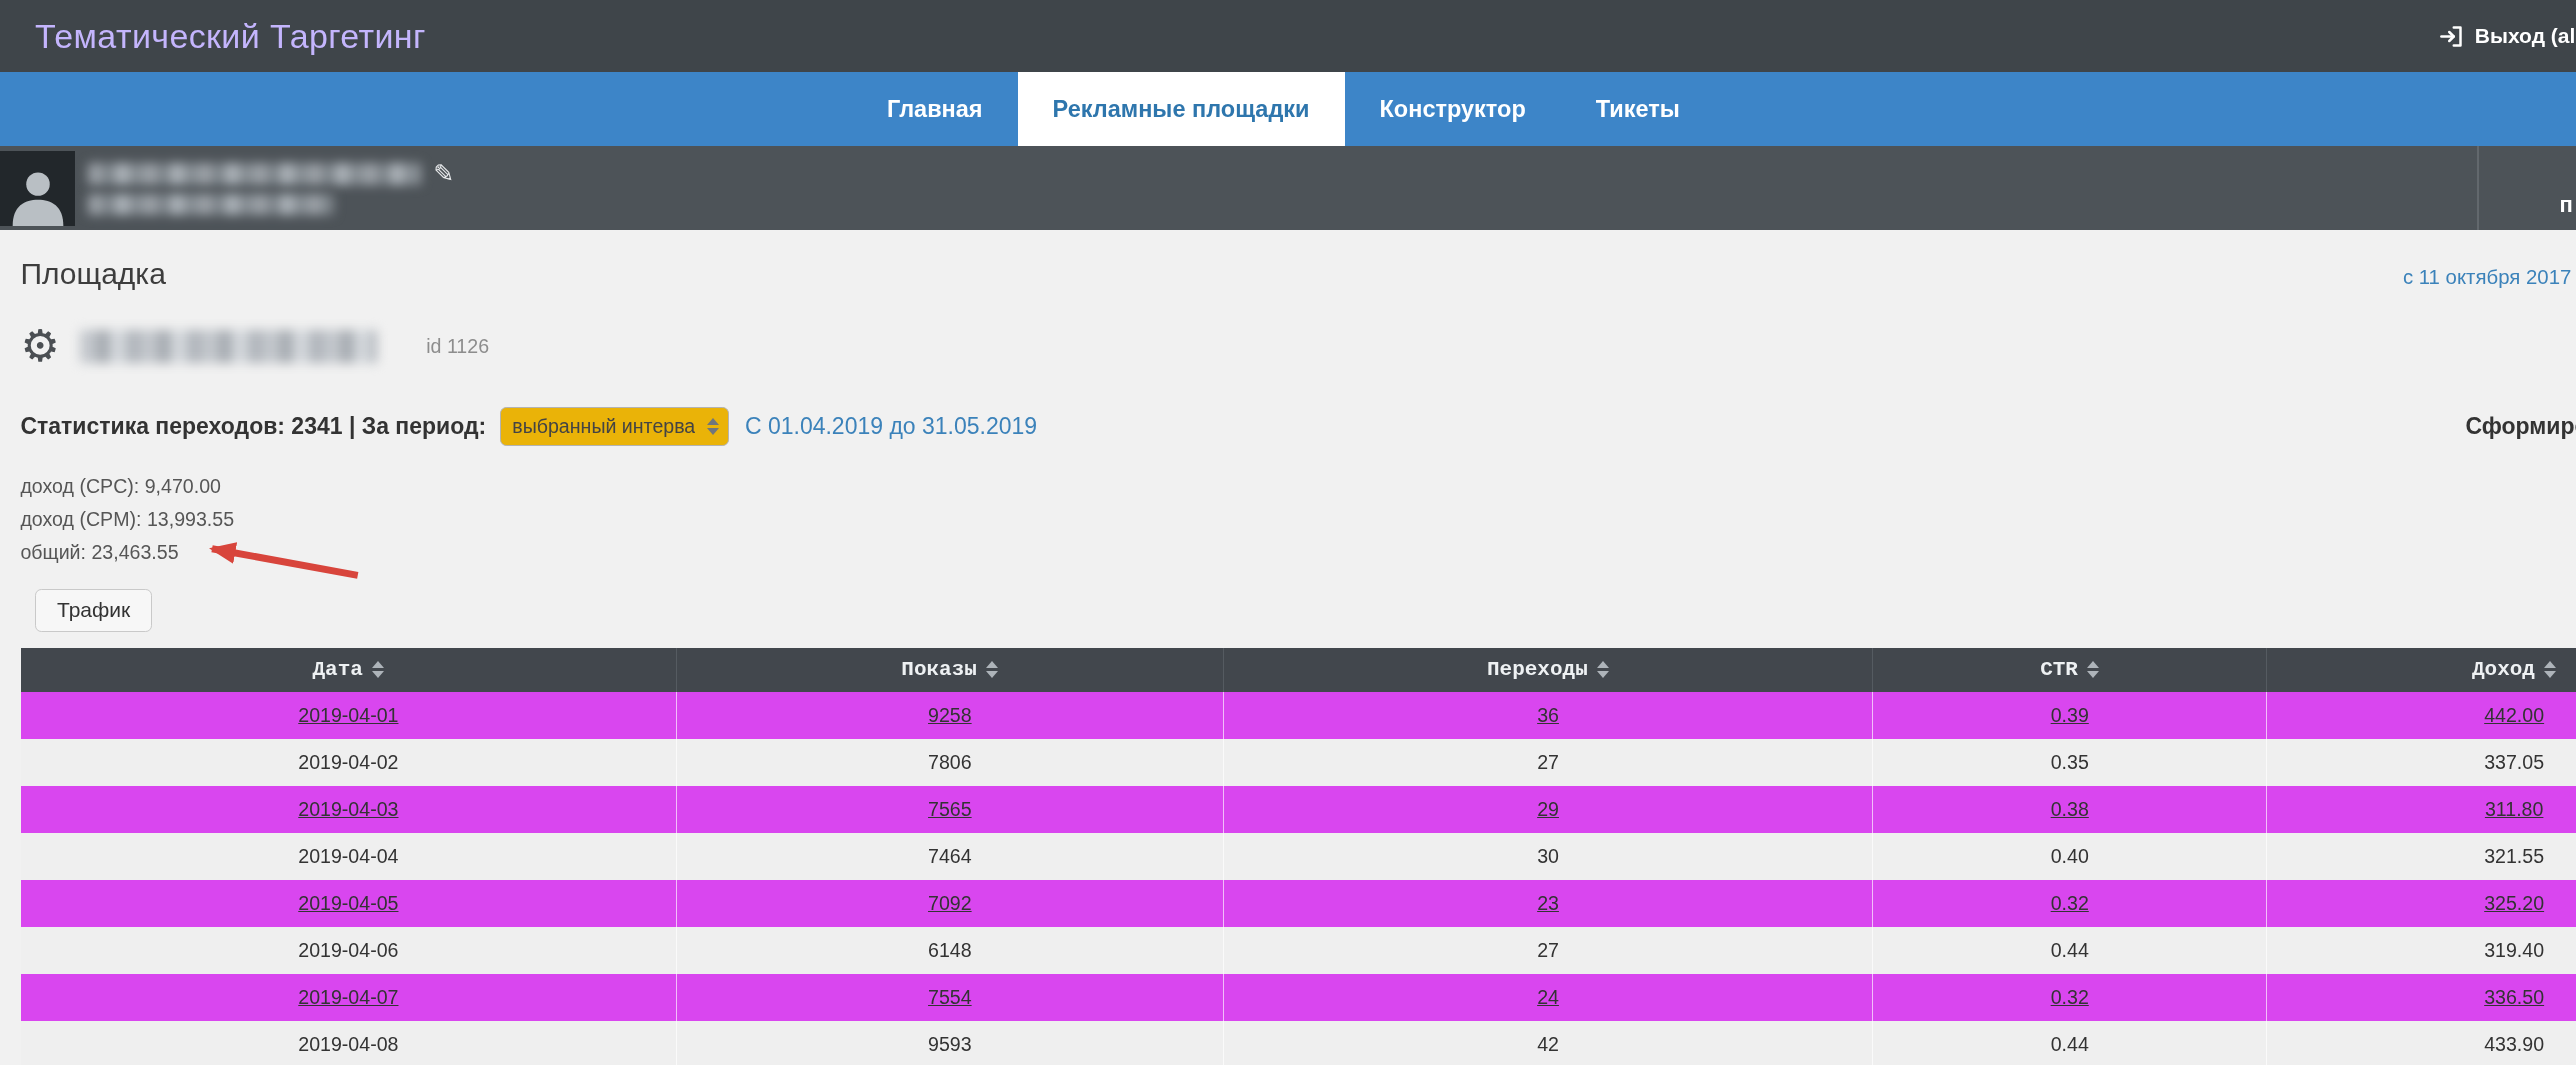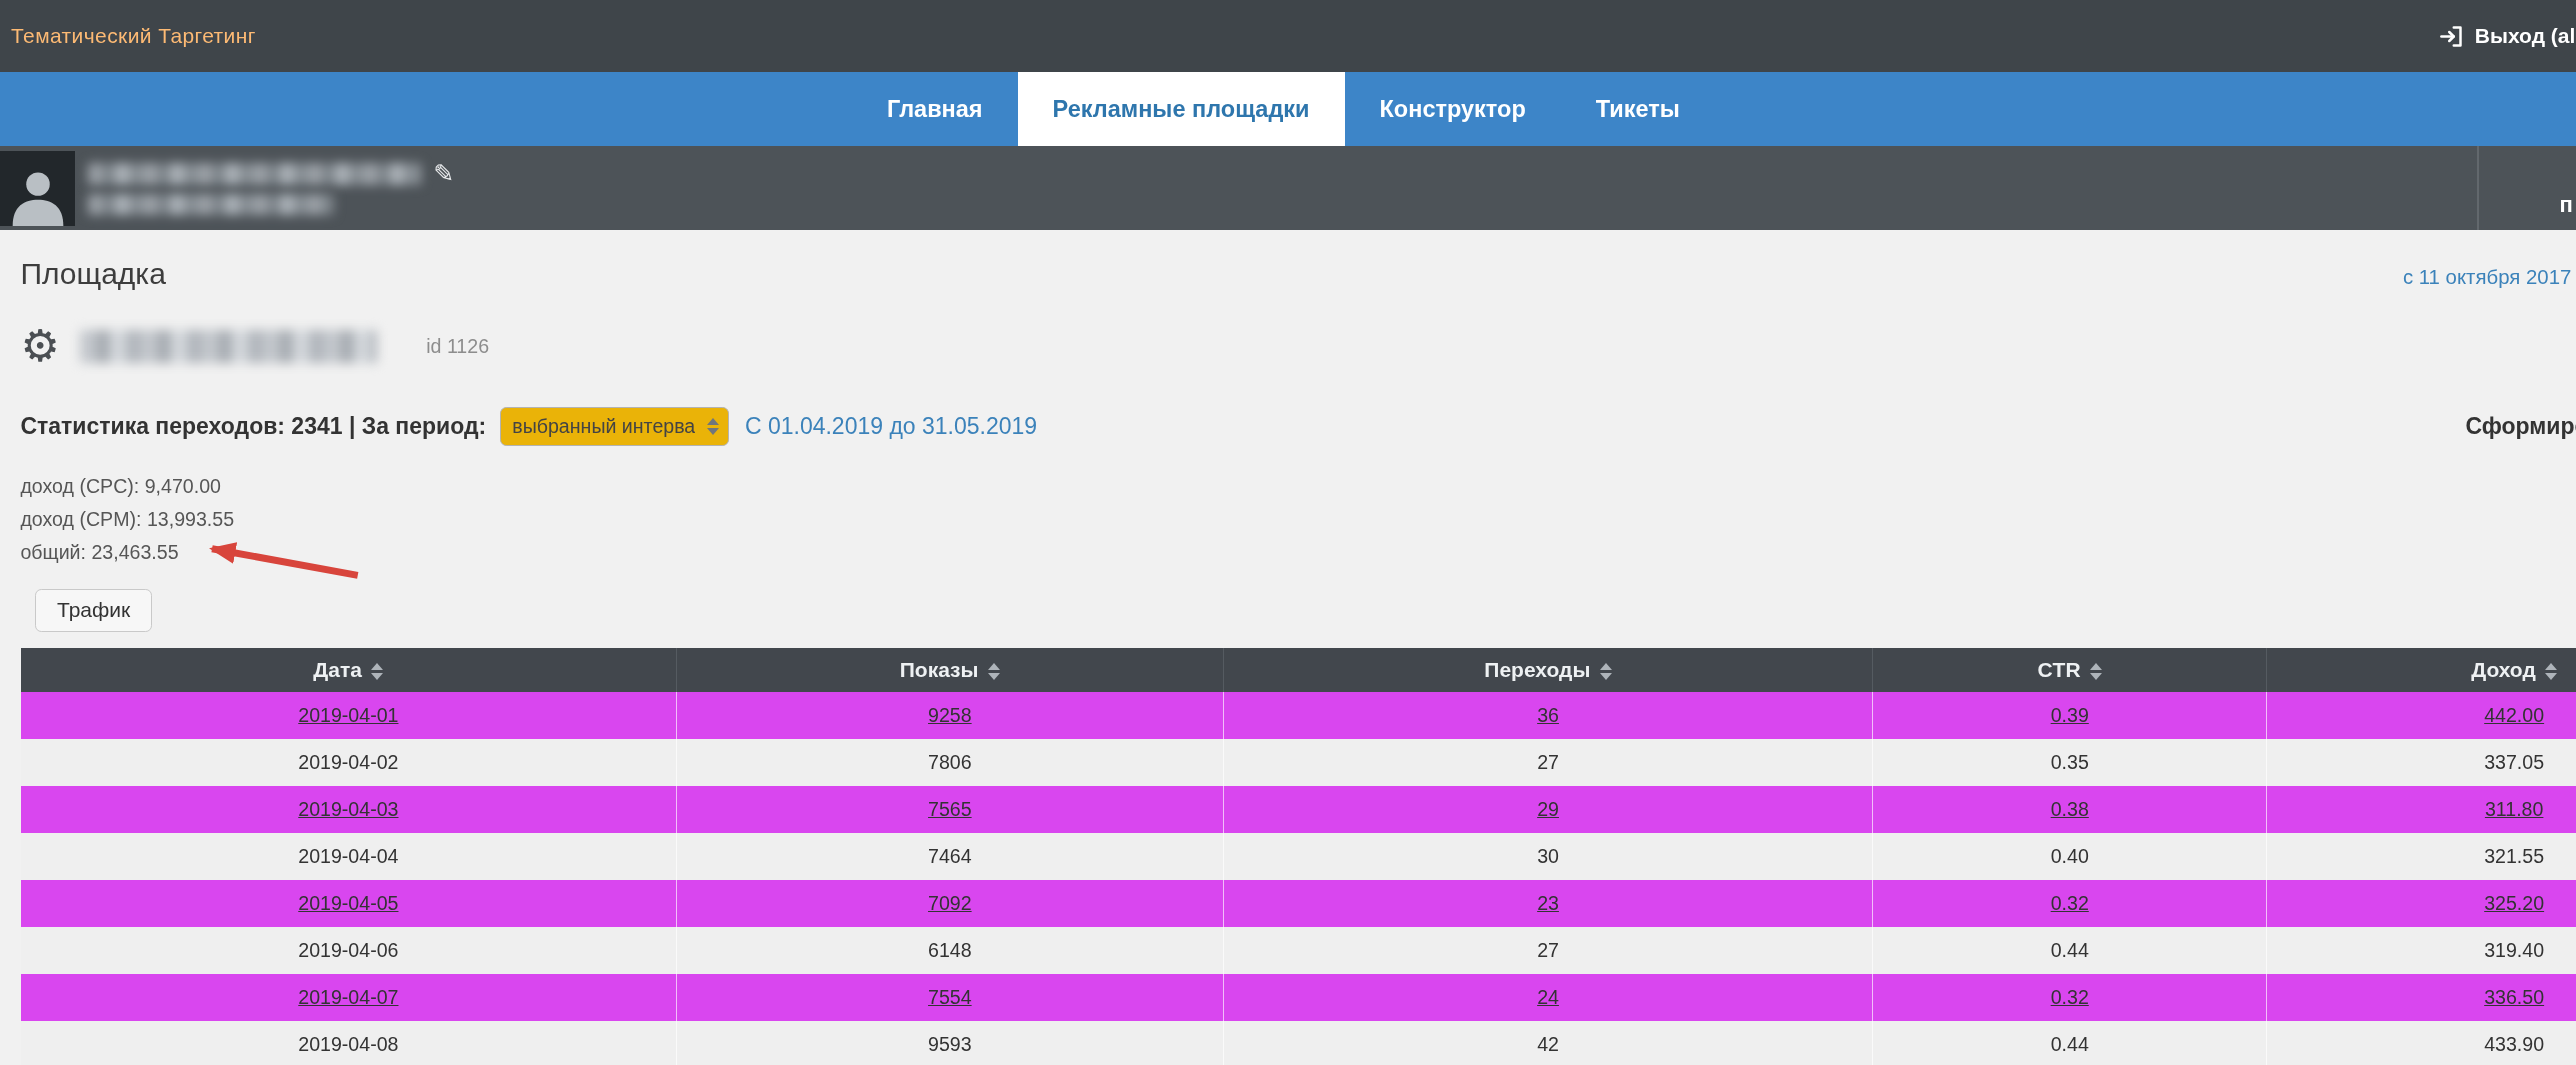--- a/index.html
+++ b/index.html
@@ -4,21 +4,21 @@
 <style>
   * { margin:0; padding:0; box-sizing:border-box; }
   html,body { width:2576px; height:1066px; overflow:hidden; }
   body {
     font-family:"Liberation Sans","DejaVu Sans",sans-serif;
     background:#f1f1f1; position:relative;
   }
 
   
   .topbar { height:72px; background:#3f454a; display:flex; align-items:center; position:relative; }
-  .topbar-title { color:#fdba74; font-size:21px; font-weight:400; padding-left:11px; letter-spacing:0.4px; }
+  .topbar-title { color:#c4b5fd; font-size:34px; font-weight:400; padding-left:35px; letter-spacing:0.4px; }
   .logout { position:absolute; right:-11px; top:0; height:72px; display:flex; align-items:center; gap:9.4px;
             color:#fff; font-size:21px; font-weight:bold; cursor:pointer; }
   .logout svg { display:block; }
 
   
   .nav { height:74px; background:#3d85c8; display:flex; align-items:stretch; padding-left:852px; }
   .nav-tab { display:flex; align-items:center; padding:0 35px; color:#ffffff; font-size:23.5px; font-weight:bold; cursor:pointer; white-space:nowrap; }
   .nav-tab.active { background:#ffffff; color:#2e76ad; }
 
   
@@ -63,21 +63,21 @@
   .income { margin:23.5px 0 0 20.4px; font-size:19.6px; color:#565656; line-height:33px; }
 
   .red-arrow { position:absolute; left:187px; top:306px; overflow:visible; pointer-events:none; }
 
   .traffic-tab { display:inline-block; margin:20.4px 0 0 35px; padding:8.6px 21px; background:#f7f7f7;
       border:1.6px solid #c9c9c9; border-radius:6.3px; font-size:21px; color:#333; cursor:pointer; }
 
   
   .table-wrap { margin:15.7px 0 0 21px; }
   table { border-collapse:collapse; table-layout:fixed; width:2740px; }
-  thead th { background:#42474d; color:#eef1f3; font-size:21px; font-weight:bold; height:44px; text-align:center; cursor:pointer; white-space:nowrap; }
+  thead th { background:#42474d; color:#eef1f3; font-size:21px; font-weight:bold; height:44px; text-align:center; cursor:pointer; white-space:nowrap;font-family:Liberation Mono, monospace; }
   thead th + th { border-left:0.8px solid #555b61; }
   tbody td { height:47px; text-align:center; font-size:19.6px; color:#333; }
   tbody td + td { border-left:1.6px solid rgba(255,255,255,.65); }
   .row-blue td { background:#d946ef;text-decoration:underline; }
   .row-gray td { background:#efefef; }
   .sort { display:inline-flex; flex-direction:column; gap:3.1px; margin-left:9.4px; vertical-align:middle; }
   .sort i { display:block; width:0; height:0; border-left:6.3px solid transparent; border-right:6.3px solid transparent; }
   .sort .up { border-bottom:7px solid #aeb4ba; }
   .sort .down { border-top:7px solid #aeb4ba; }
 </style>

